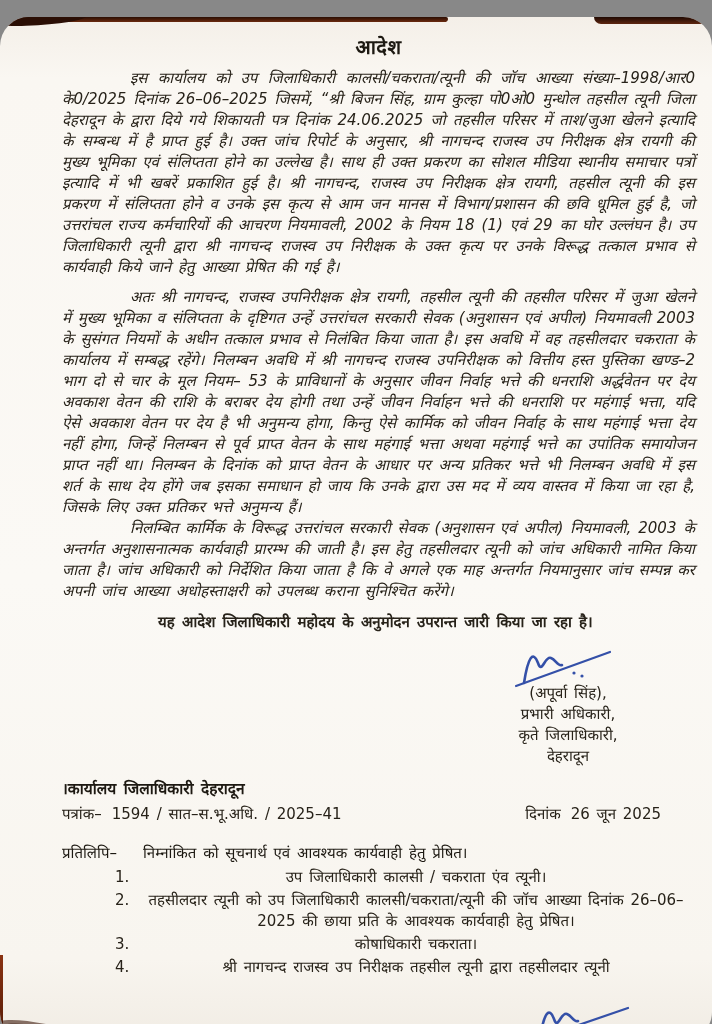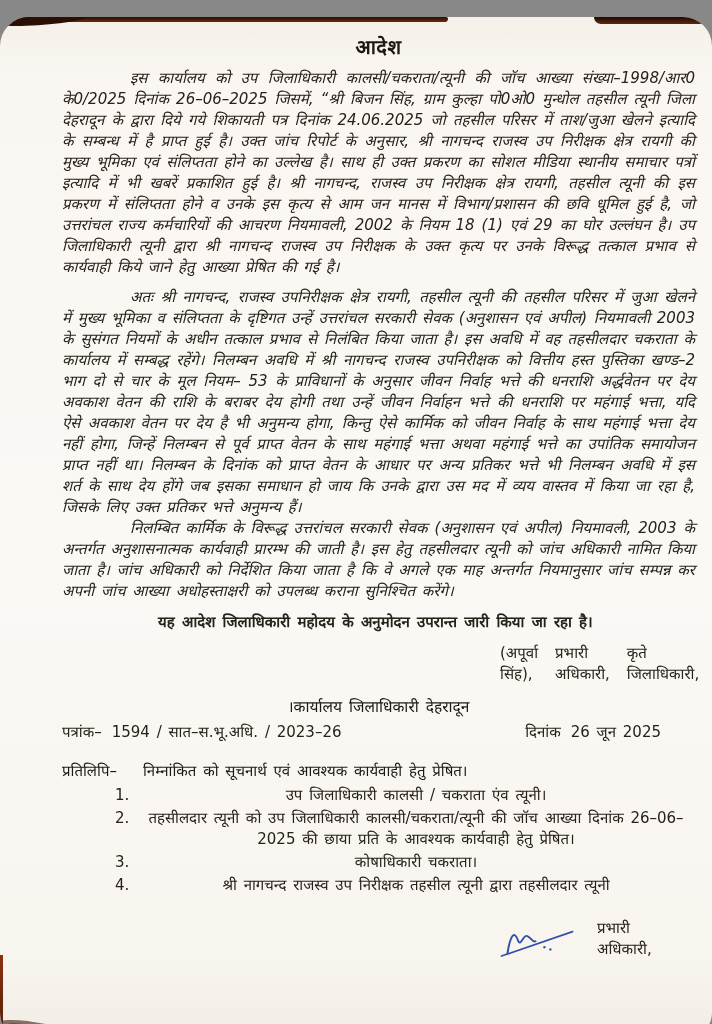--- a/index.html
+++ b/index.html
@@ -18,28 +18,28 @@
     font-size:15px;line-height:21px;word-spacing:2px;
   }
   .doc-title{
     text-align:center;font-size:20px;font-weight:700;
     margin:6px 0 10px 0;letter-spacing:.5px;color:#1d1912;
   }
   p.body-par{margin:0;text-align:justify;text-indent:68px;font-style:italic;}
   p.par-gap{margin-top:9px;}
   p.approval{margin:10px 0 0 0;text-indent:96px;text-align:left;font-weight:bold;}
   .sig-block{
-    display:flex;flex-direction:row;align-items:center;
-    width:170px;line-height:21px;gap:17px;
+    display:flex;flex-direction:column;align-items:center;
+    width:170px;line-height:21px;
   }
   .sig-top{margin:10px 42px 0 auto;}
   .sig-bottom{margin:22px 28px 0 auto;}
   .sig-ink{margin-bottom:-6px;}
   .office-heading{
-    text-align:center;font-weight:400;margin-top:12px;color:#1d1912;
+    text-align:left;font-weight:700;margin-top:12px;color:#1d1912;
     font-size:15.5px;
   }
   .ref-row{
     display:flex;justify-content:space-between;align-items:flex-end;
     margin-top:4px;
   }
   .ref-left{display:flex;gap:10px;}
   .ref-right{display:flex;gap:10px;padding-right:34px;}
   .copy-head{display:flex;gap:26px;font-weight:400;margin-top:18px;color:#1d1912;}
   .copy-list{margin:3px 0 0 53px;}
@@ -90,21 +90,21 @@
       <span>प्रभारी अधिकारी,</span>
       <span>कृते जिलाधिकारी,</span>
       <span>देहरादून</span>
     </div>
 
     <div class="office-heading">।कार्यालय जिलाधिकारी देहरादून</div>
 
     <div class="ref-row">
       <div class="ref-left">
         <span>पत्रांक–</span>
-        <span>1594  / सात–स.भू.अधि. / 2023–26</span>
+        <span>1594  / सात–स.भू.अधि. / 2025–41</span>
       </div>
       <div class="ref-right">
         <span>दिनांक</span>
         <span>26 जून 2025</span>
       </div>
     </div>
 
     <div class="copy-head">
       <span>प्रतिलिपि–</span>
       <span>निम्नांकित को सूचनार्थ एवं आवश्यक कार्यवाही हेतु प्रेषित।</span>

